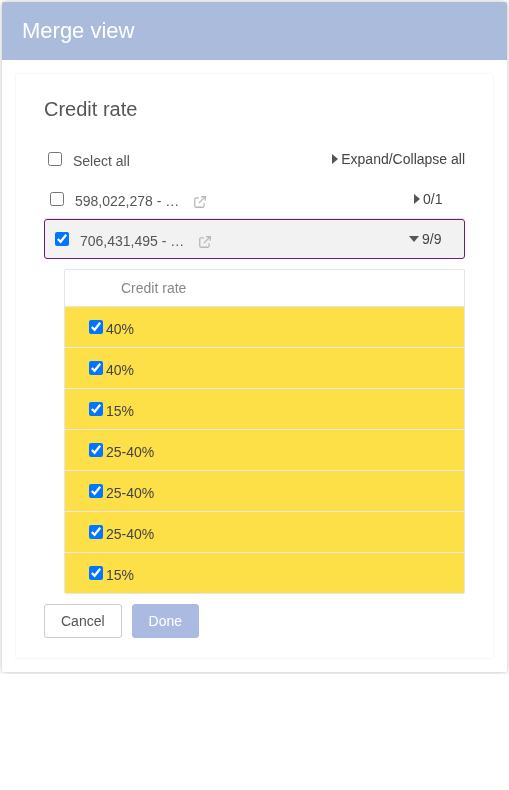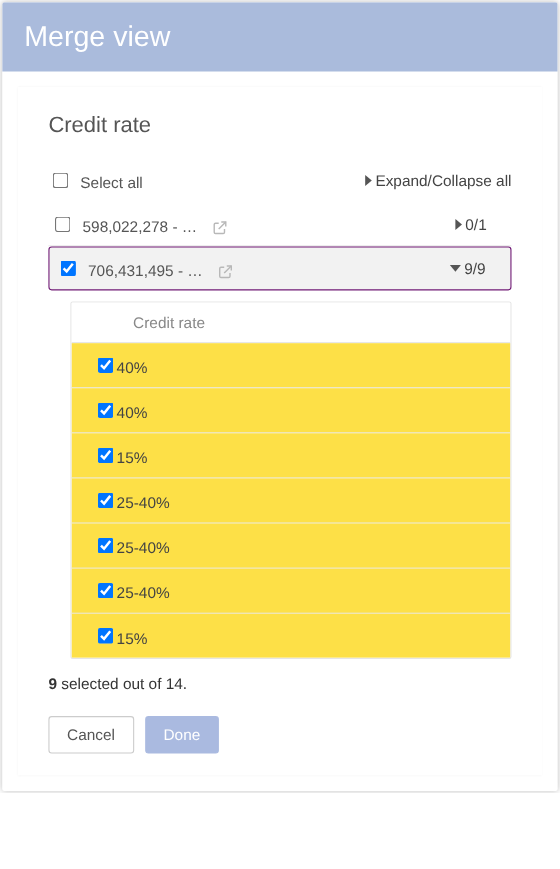--- a/index.html
+++ b/index.html
@@ -15,21 +15,21 @@
     margin: 2px;
     box-shadow: 0 0 6px rgba(0,0,0,0.25);
     border-radius: 2px;
     overflow: hidden;
     background: #fff;
   }
   .modal-header {
     background: #aabbdc;
     color: #fff;
     padding: 16px 20px;
-    font-size: 26px;
+    font-size: 22px;
     font-weight: 400;
   }
   .modal-body {
     padding: 20px 28px 20px 28px;
     background: #fff;
     margin: 14px;
     box-shadow: 0 0 2px rgba(0,0,0,0.1);
   }
   .panel-title {
     font-size: 20px;
@@ -238,23 +238,20 @@
       <div class="sub-row">
         <input type="checkbox" class="checkbox" checked="" style="">
         <span class="val">25-40%</span>
       </div>
       <div class="sub-row">
         <input type="checkbox" class="checkbox" checked="" style="">
         <span class="val">15%</span>
       </div>
     </div>
 
-    <div class="status-line">
-      <b>9</b><span> selected out of </span><span>14</span><span>.</span>
-    </div>
 
     <div class="footer">
       <button class="btn btn-default">Cancel</button>
       <button class="btn btn-primary">Done</button>
     </div>
 
   </div>
 </div>
 
 </body></html>

